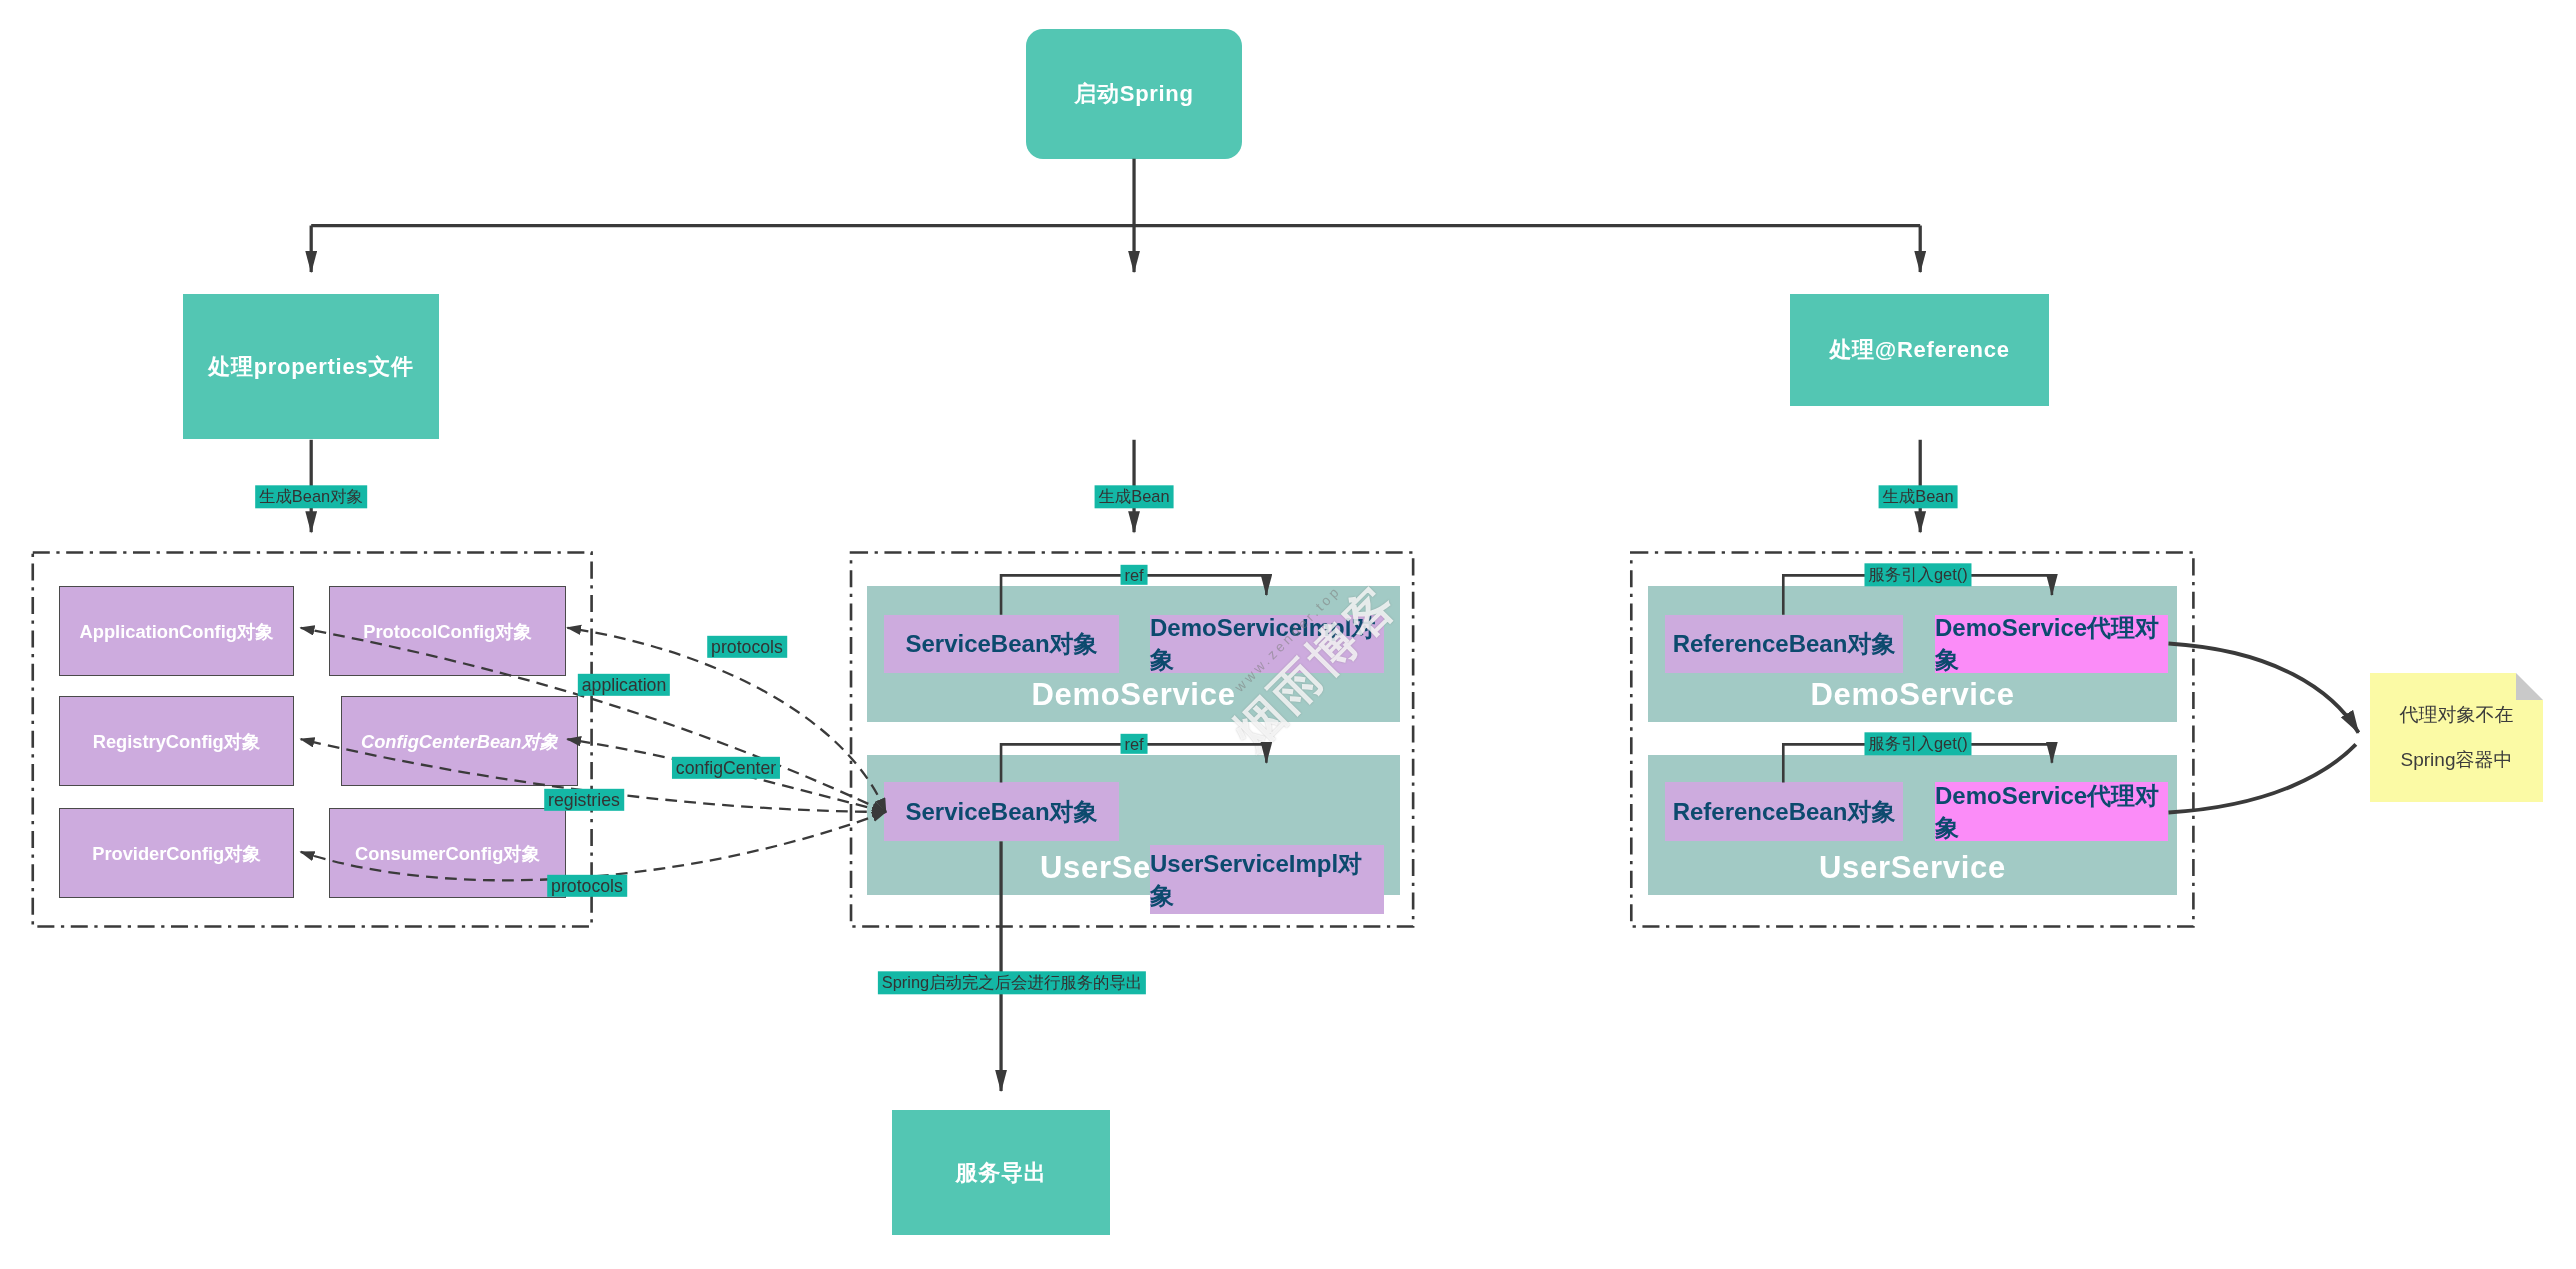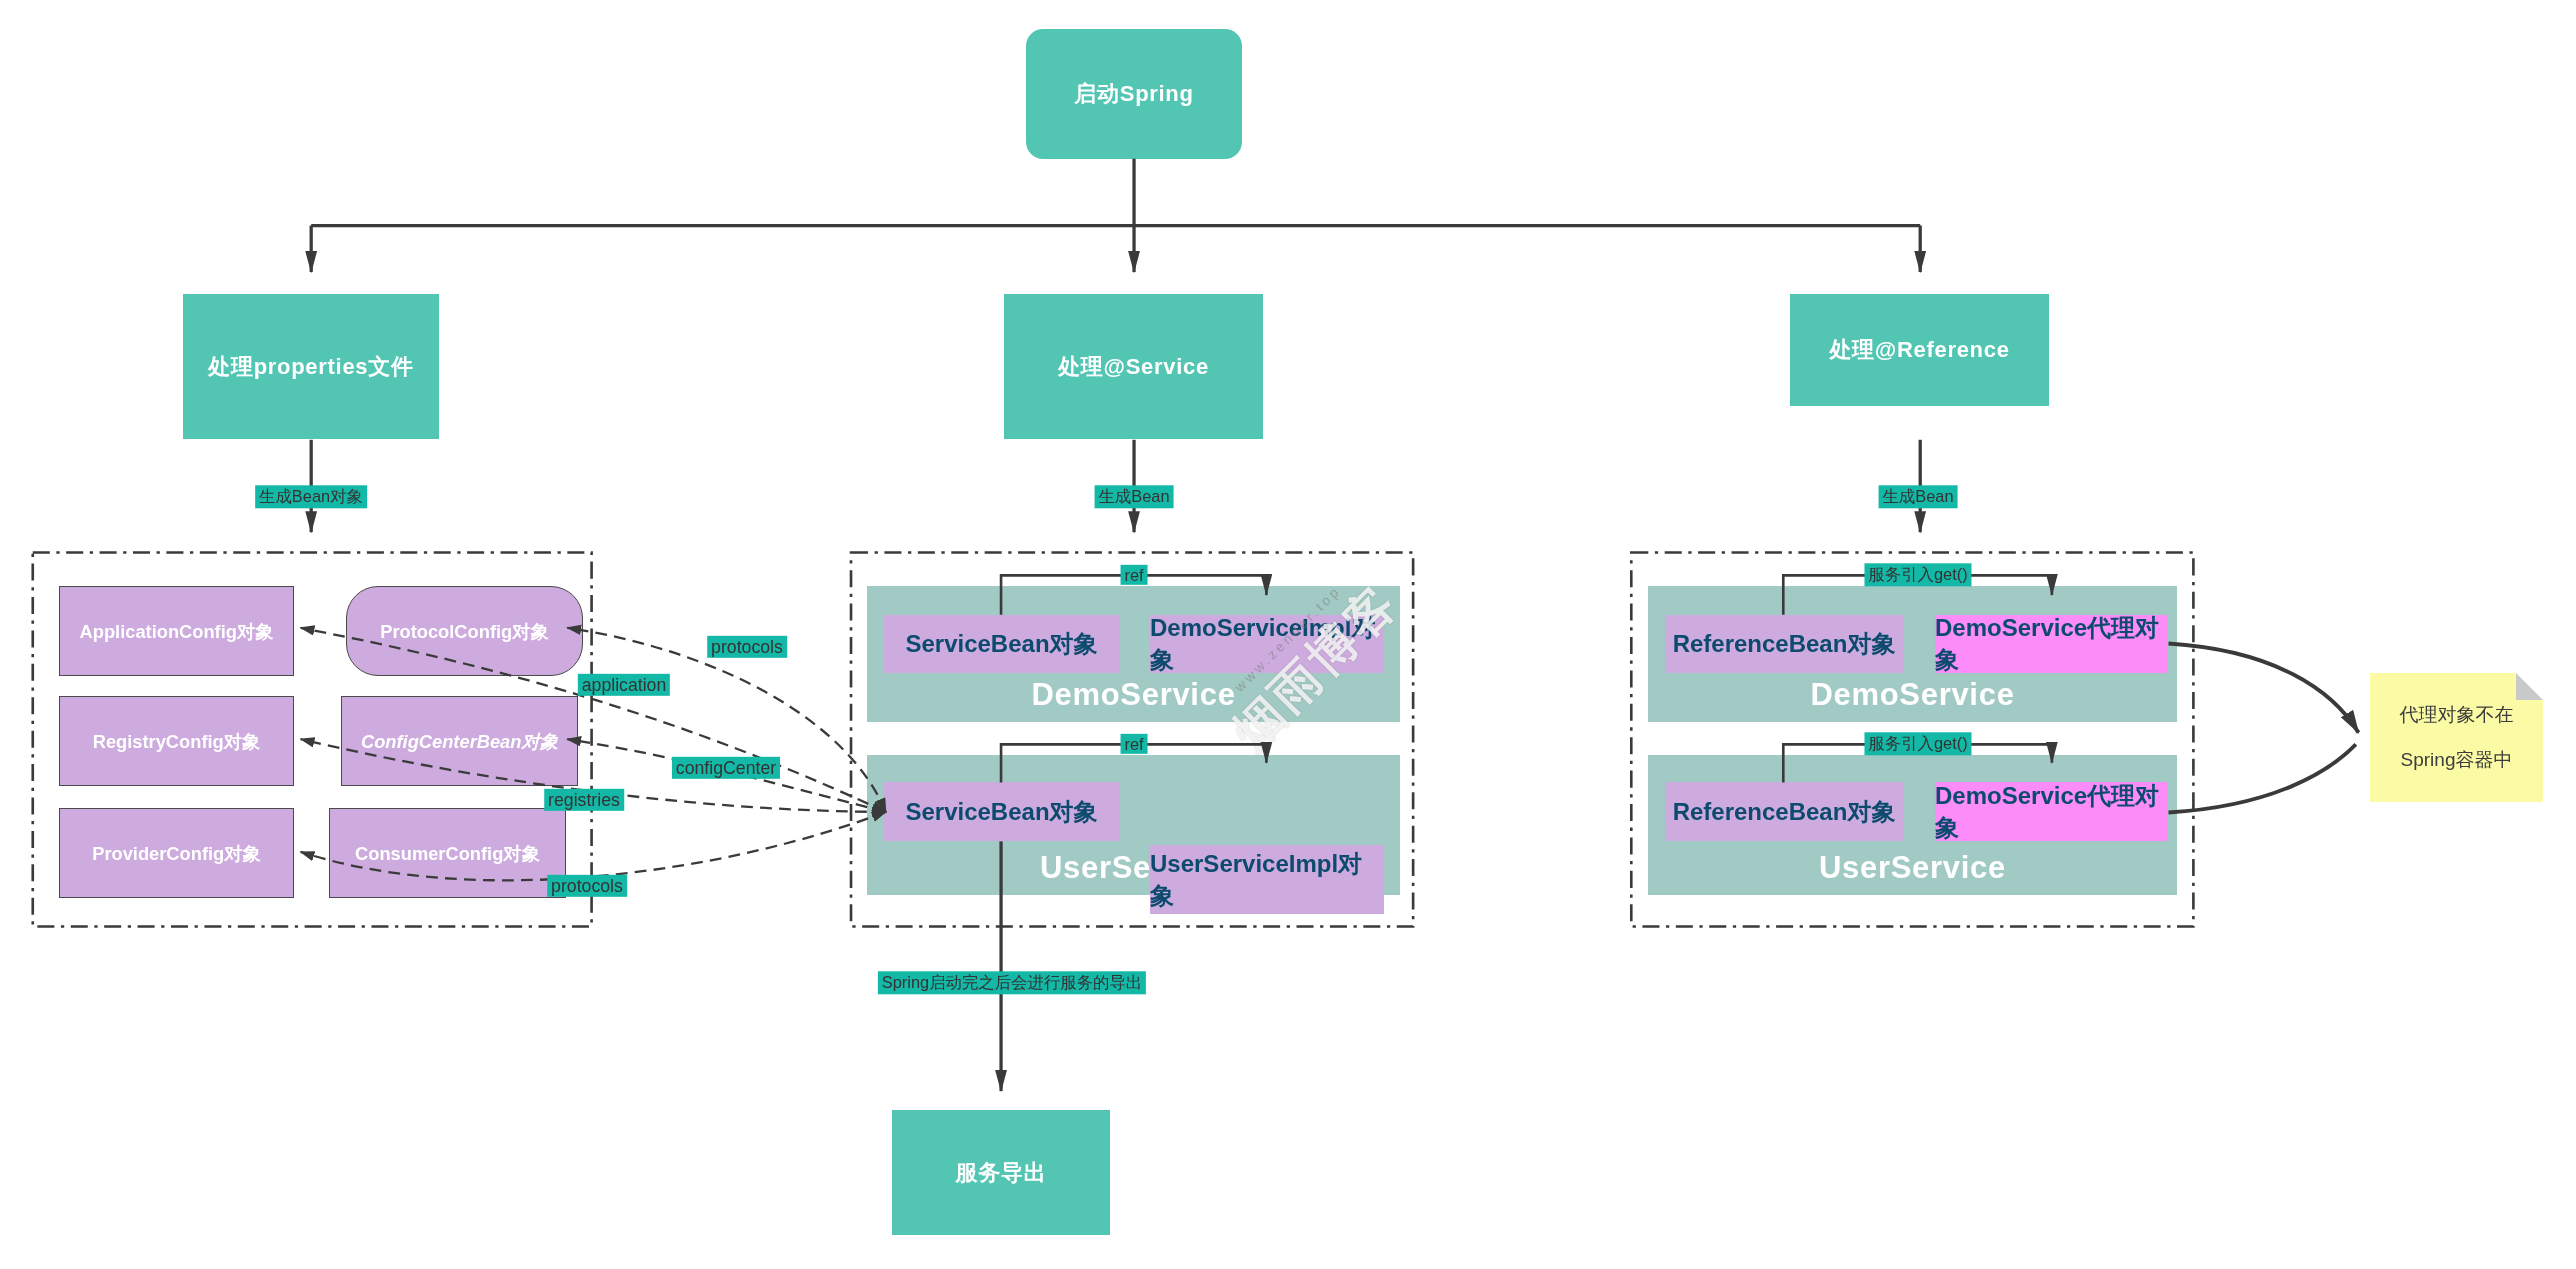--- a/index.html
+++ b/index.html
@@ -38,27 +38,26 @@
       text-shadow:0 0 2px rgba(120,120,120,0.45);letter-spacing:3.9px;}
 </style>
 </head>
 <body>
 
 <div id="canvas">
 
   <div class="gbox" style="left:1026px;top:29px;width:216px;height:130px;border-radius:17px;">启动Spring</div>
 
   <div class="gbox" style="left:183px;top:294px;width:256px;height:145px;">处理properties文件</div>
-  <div class="gbox" style="left:1004px;top:294px;width:259px;height:145px;">处理@Service</div>
   <div class="gbox" style="left:1790px;top:294px;width:259px;height:112px;">处理@Reference</div>
 
   <div class="gbox" style="left:892px;top:1110px;width:218px;height:125px;">服务导出</div>
 
   <div class="cfgbox" style="left:59px;top:586px;width:233px;height:88px;">ApplicationConfig对象</div>
-  <div class="cfgbox" style="left:346px;top:586px;width:235px;height:88px;border-radius:32px;">ProtocolConfig对象</div>
+  <div class="cfgbox" style="left:329px;top:586px;width:235px;height:88px;">ProtocolConfig对象</div>
   <div class="cfgbox" style="left:59px;top:696px;width:233px;height:88px;">RegistryConfig对象</div>
   <div class="cfgbox" style="left:341px;top:696px;width:235px;height:88px;font-style:italic;">ConfigCenterBean对象</div>
   <div class="cfgbox" style="left:59px;top:808px;width:233px;height:88px;">ProviderConfig对象</div>
   <div class="cfgbox" style="left:329px;top:808px;width:235px;height:88px;">ConsumerConfig对象</div>
 
   <div class="panel" style="left:867px;top:586px;width:533px;height:136px;">
     <div class="panel-title" style="bottom:9.2px;">DemoService</div>
   </div>
   <div class="bean purple" style="left:884px;top:615px;width:235px;height:58px;">ServiceBean对象</div>
   <div class="bean purple" style="left:1150px;top:615px;width:234px;height:58px;">DemoServiceImpl对象</div>

